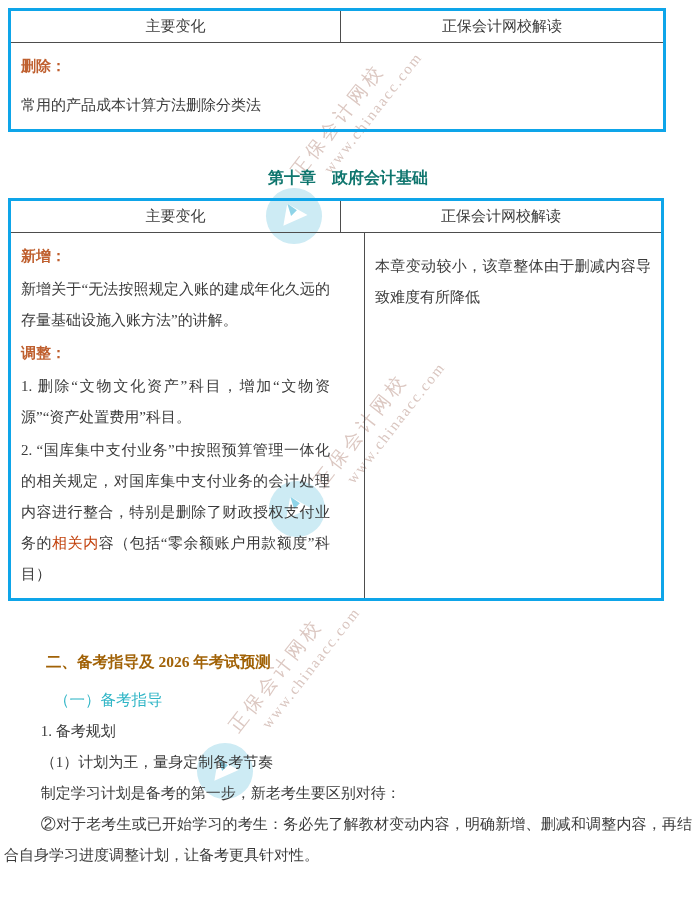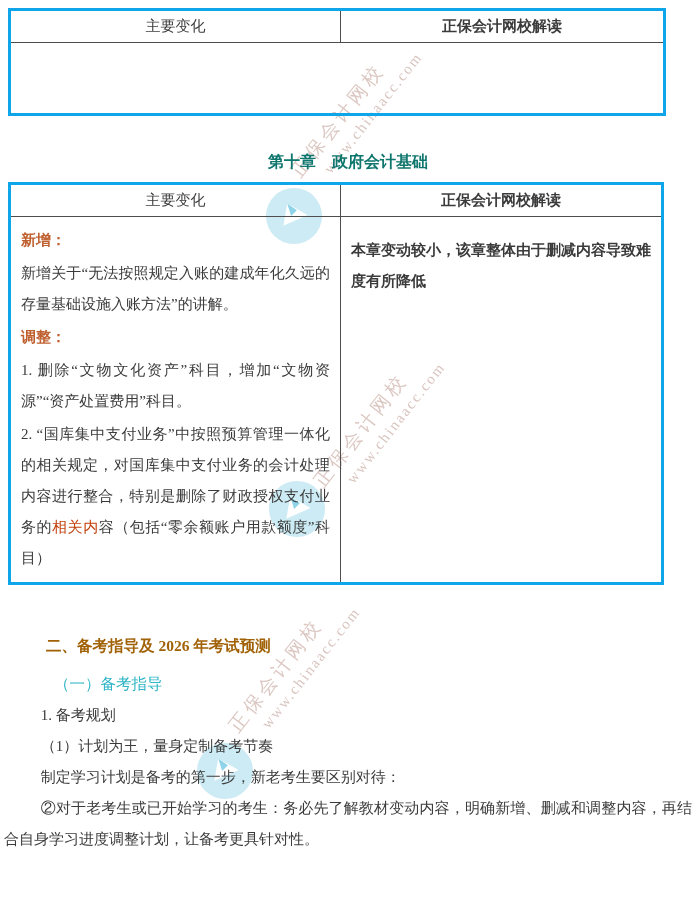--- a/index.html
+++ b/index.html
@@ -32,28 +32,28 @@
     border: 3px solid #0ea5e9;
     background: transparent;
   }
   .tbl-row { display: grid; grid-template-columns: 329px 1fr; }
   .tbl-header .cell {
     border-bottom: 1px solid #4d4d4d;
     text-align: center;
     padding: 5px 0 6px 0;
     line-height: 20px;
   }
-  .cell-r { border-left: 1px solid #4d4d4d; font-weight: bold; }
+  .cell-r { border-left: 1px solid #4d4d4d; }
   .cell { padding: 6px 10px; text-align: justify; }
   .cell p { line-height: 31px; margin: 2px 0; }
   .t1-body { min-height: 70px; }
   .t1-left p.lbl { margin-bottom: 8px; }
   .t1-right { display:flex; align-items:center; }
   .t2-body .cell-l { min-height: 318px; }
-  .t2-right { padding-top: 16px; }
+  .t2-right { padding-top: 16px; margin-left: 24px; }
   .lbl { color: #bf5f2e; font-weight: bold; text-align: left; }
   .hl-text { color: #c2410c; }
 
   
   .chapter-heading {
     margin-top: 35px;
     margin-bottom: 9px;
     text-align: center;
     color: #0f766e;
     font-weight: bold;
@@ -125,20 +125,24 @@
   </div>
 
   <div class="content">
 
     <div class="tbl" style="margin-top:8px;">
       <div class="tbl-row tbl-header">
         <div class="cell cell-l">主要变化</div>
         <div class="cell cell-r">正保会计网校解读</div>
       </div>
       <div class="tbl-row t1-body">
+        <div class="cell cell-l t1-left">
+          <p class="lbl">删除：</p>
+          <p>常用的产品成本计算方法删除分类法</p>
+        </div>
       </div>
     </div>
 
     <div class="chapter-heading">第十章　政府会计基础</div>
 
     <div class="tbl" style="width:656px;">
       <div class="tbl-row tbl-header">
         <div class="cell cell-l">主要变化</div>
         <div class="cell cell-r">正保会计网校解读</div>
       </div>

